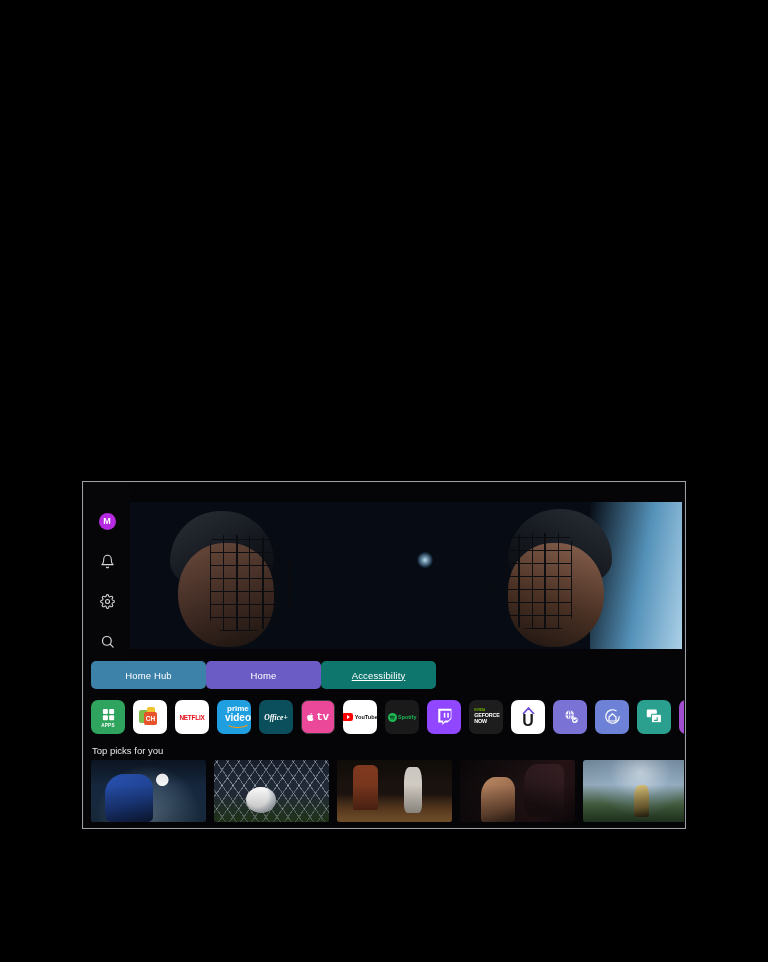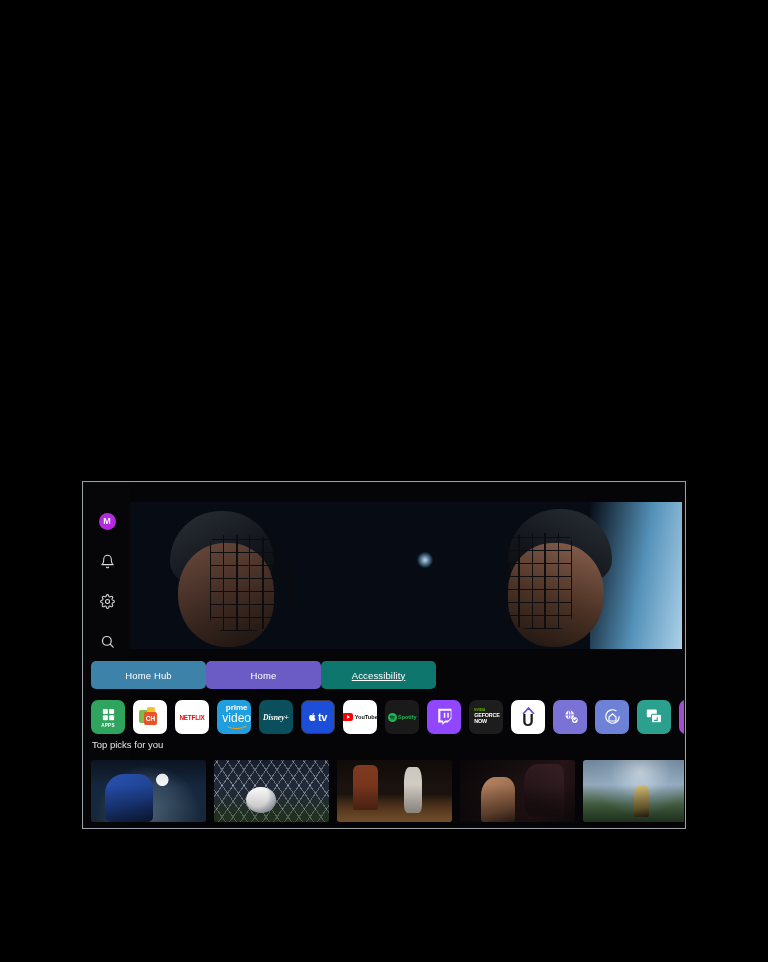--- a/index.html
+++ b/index.html
@@ -197,21 +197,21 @@
     overflow: hidden;
     position: relative;
     font-size: 7px;
     font-weight: bold;
   }
 
   
   #picks-title {
     position: absolute;
     left: 8px;
-    top: 256px;
+    top: 262px;
     color: #e8e8ea;
     font-size: 9.5px;
   }
   #picks-wrap {
     position: absolute;
     left: 7px;
     top: 277px;
     right: 0;
     height: 62px;
     display: flex;
@@ -409,33 +409,33 @@
         </span>
       </div>
 
       <div class="app" style="background: rgb(255, 255, 255); color: rgb(229, 9, 20); align-items: center;">
         <span style="color:#e50914;font-size:6.4px;font-weight:bold;letter-spacing:-0.2px;transform:scaleY(1.15);">NETFLIX</span>
       </div>
 
       <div class="app" style="background: rgb(31, 159, 224); color: rgb(255, 255, 255); justify-content: flex-end;">
         <span style="display:flex;flex-direction:column;align-items:center;line-height:1;">
           <span style="color:#fff;font-size:8px;font-weight:bold;">prime</span>
-          <span style="color:#fff;font-size:12px;font-weight:normal;">video</span>
+          <span style="color:#fff;font-size:10px;font-weight:bold;">video</span>
           <svg width="20" height="6" viewBox="0 0 40 10">
                 <path d="M2 5 Q20 12 38 4" stroke="#ff9900" stroke-width="2" fill="none" stroke-linecap="round"></path>
                 <path d="M36 2 l3 2 -3.5 2.5" fill="#ff9900"></path>
               </svg>
         </span>
       </div>
 
       <div class="app" style="background: rgb(12, 79, 92); color: rgb(255, 255, 255);">
-        <span style="color:#fff;font-size:7.6px;font-style:italic;font-family:'Liberation Serif',serif;">Disney+</span>
-      </div>
-
-      <div class="app" style="border: 1px solid rgb(58, 58, 60); box-sizing: border-box; background: #1d4ed8; color: rgb(255, 255, 255);">
+        <span style="color:#fff;font-size:7.6px;font-style:italic;font-family:'Liberation Serif',serif;">Office+</span>
+      </div>
+
+      <div class="app" style="border: 1px solid rgb(58, 58, 60); box-sizing: border-box; background: #ec4899; color: rgb(255, 255, 255); font-family: Liberation Mono, monospace;">
         <span style="display:flex;align-items:center;gap:1px;color:#fff;">
           <svg width="8" height="10" viewBox="0 0 24 28" fill="#ffffff">
                 <path d="M16.4 14.8c0-3 2.4-4.4 2.5-4.5-1.4-2-3.5-2.3-4.3-2.3-1.8-.2-3.6 1.1-4.5 1.1-.9 0-2.4-1.1-3.9-1-2 0-3.8 1.2-4.9 3-2.1 3.6-.5 9 1.5 11.9 1 1.4 2.2 3 3.8 2.9 1.5-.1 2.1-1 3.9-1s2.3 1 3.9 1c1.6 0 2.6-1.4 3.6-2.9 1.1-1.6 1.6-3.2 1.6-3.3-.1 0-3.2-1.2-3.2-4.9zM13.6 5.6c.8-1 1.4-2.4 1.2-3.8-1.2.1-2.7.8-3.5 1.8-.8.9-1.5 2.3-1.3 3.7 1.3.1 2.7-.7 3.6-1.7z"></path>
               </svg>
           <span style="font-size:11px;font-weight:bold;letter-spacing:-0.4px;">tv</span>
         </span>
       </div>
 
       <div class="app" style="background: rgb(255, 255, 255); color: rgb(17, 17, 17);">
         <span style="display:flex;align-items:center;gap:1.5px;">

